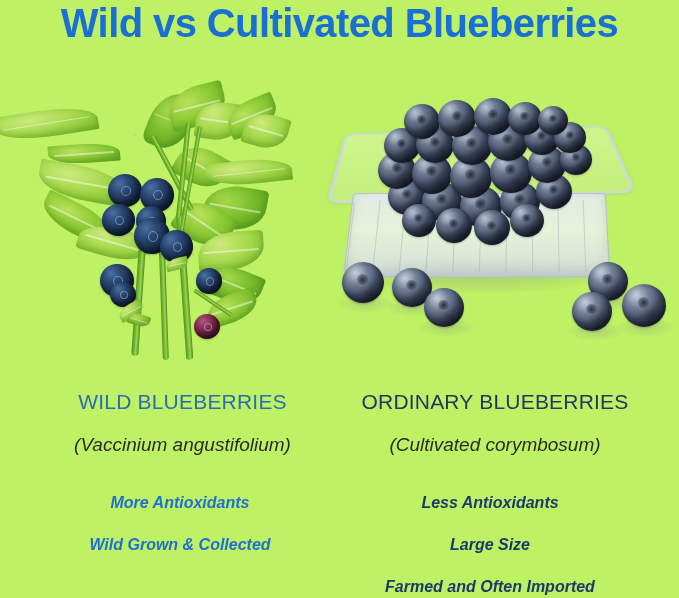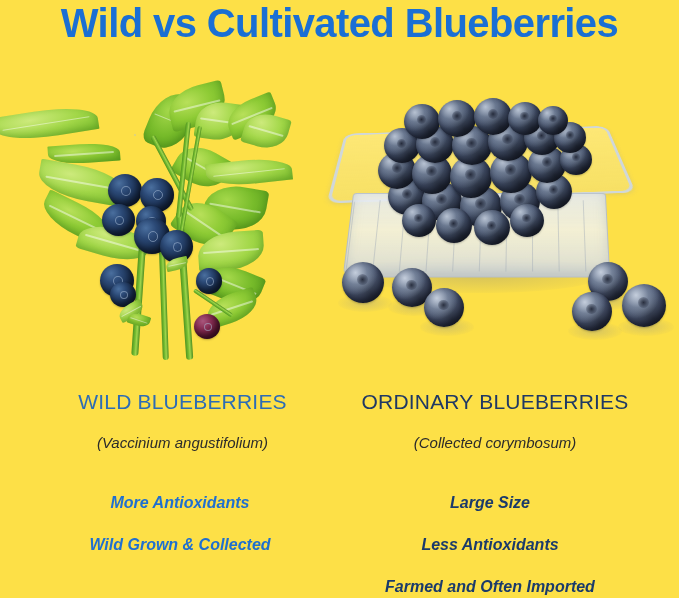--- a/index.html
+++ b/index.html
@@ -12,21 +12,21 @@
     height: 598px;
     overflow: hidden;
     font-family: "Liberation Sans", sans-serif;
     position: relative;
   }
 
   #infographic {
     position: relative;
     width: 679px;
     height: 598px;
-    background: #fde047;
+    background: #bef264;
   }
 
   
   .title {
     position: absolute;
     left: 0;
     top: 1px;
     width: 679px;
     text-align: center;
     font-size: 40px;
@@ -205,21 +205,21 @@
     position: absolute;
     top: 434px;
     left: 0;
     width: 679px;
     height: 20px;
   }
   .sci {
     position: absolute;
     top: 0;
     text-align: center;
-    font-size: 15px;
+    font-size: 19px;
     font-style: italic;
     color: #2b2b2b;
     white-space: nowrap;
   }
   .sci-left  { left: 30px;  width: 305px; }
   .sci-right { left: 335px; width: 320px; }
 
   
   .features {
     position: absolute;
@@ -367,28 +367,28 @@
     </div>
   </div>
 
   <div class="caption-row">
     <div class="caption caption-right">ORDINARY BLUEBERRIES</div>
     <div class="caption caption-left">WILD BLUEBERRIES</div>
   </div>
 
   <div class="sci-row">
     <div class="sci sci-left">(Vaccinium angustifolium)</div>
-    <div class="sci sci-right">(Collected corymbosum)</div>
+    <div class="sci sci-right">(Cultivated corymbosum)</div>
   </div>
 
   <div class="features">
     <div class="feat-col feat-col-left">
       <div class="feat">More Antioxidants</div>
       <div class="feat">Wild Grown &amp; Collected</div>
     </div>
     <div class="feat-col feat-col-right">
+      <div class="feat">Less Antioxidants</div>
       <div class="feat">Large Size</div>
-      <div class="feat">Less Antioxidants</div>
       <div class="feat">Farmed and Often Imported</div>
     </div>
   </div>
 
 </div>
 
 </body></html>

